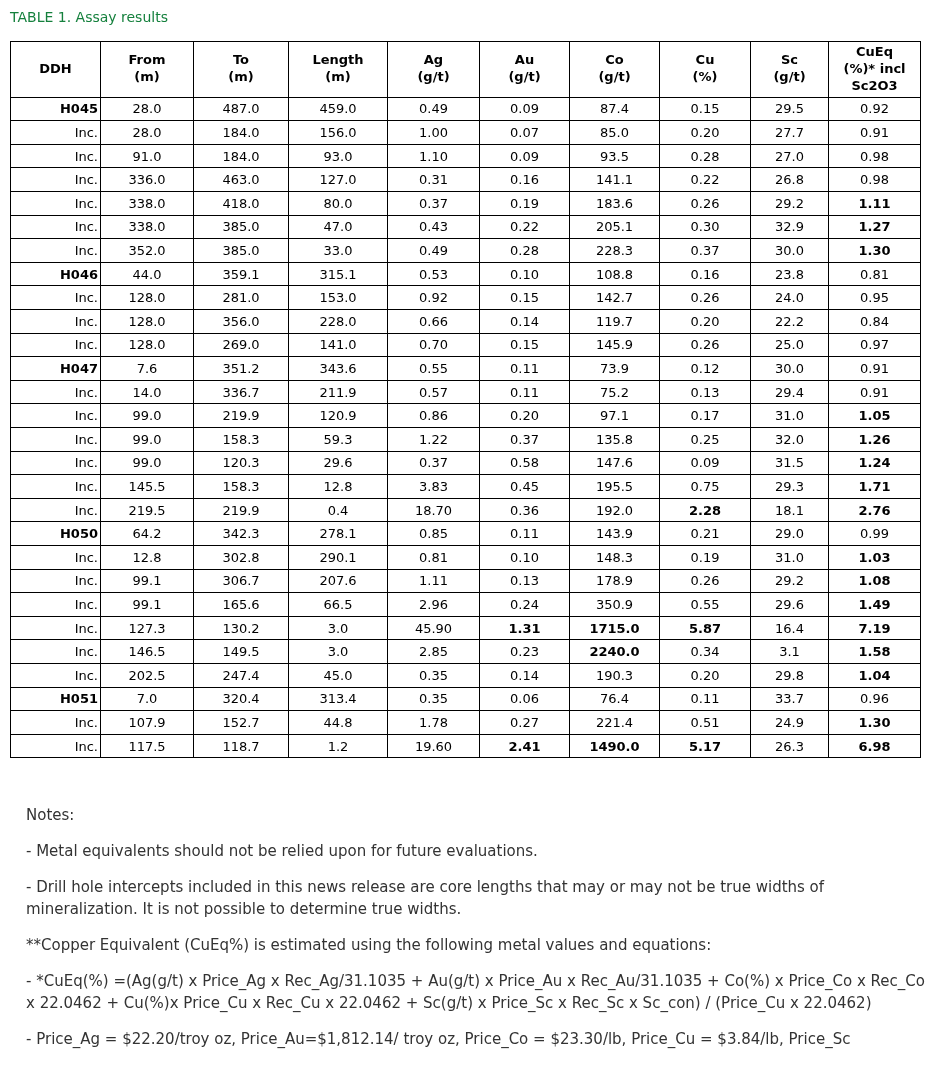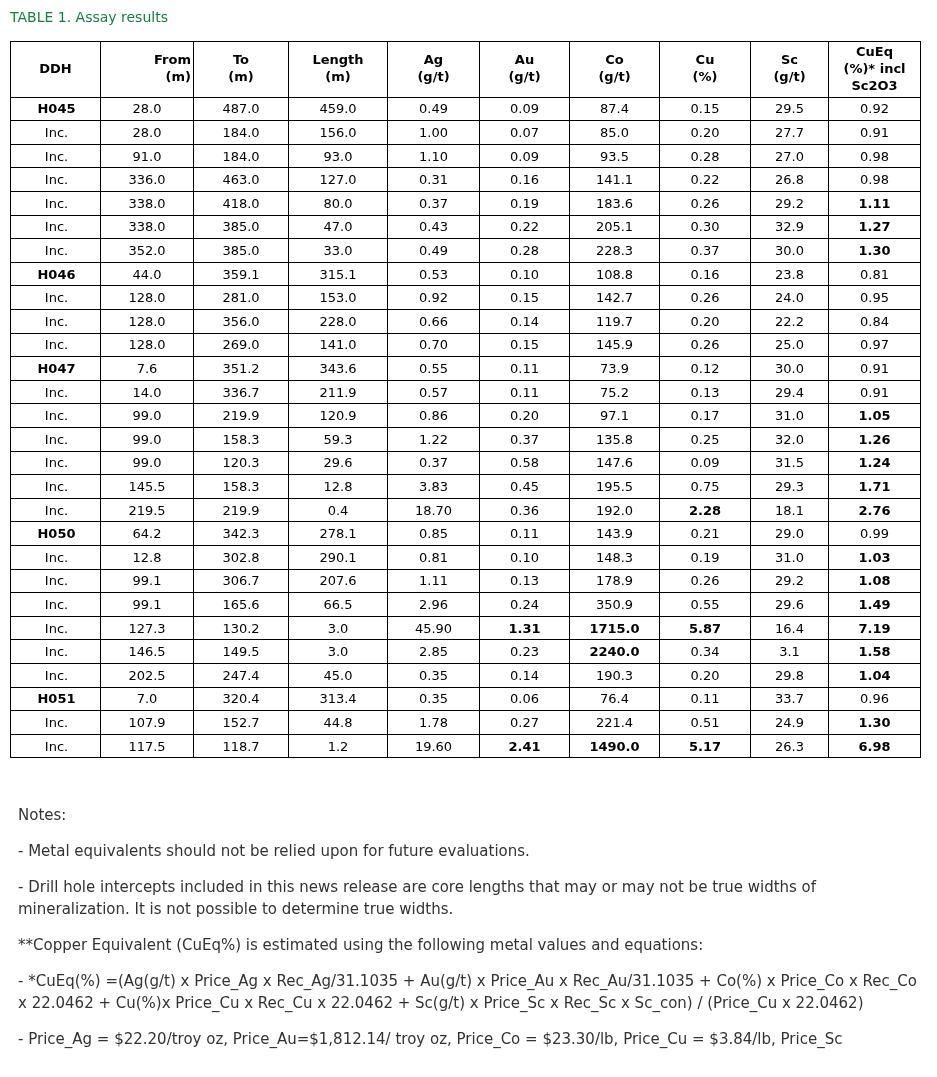--- a/index.html
+++ b/index.html
@@ -43,48 +43,48 @@
     padding: 2px 2px;
   }
   table.assay td {
     height: 23.6px;
     text-align: center;
     vertical-align: middle;
     padding: 0 2px;
     font-weight: normal;
   }
   table.assay td.first {
-    text-align: center;
+    text-align: right;
     padding-left: 4px;
   }
   table.assay td.b {
     font-weight: bold;
   }
   .notes {
     margin-top: 46px;
     font-size: 15px;
     color: #333333;
     width: 917px;
   }
   .notes p {
-    margin: 0 0 14px 8px;
+    margin: 0 0 14px 16px;
     line-height: 22px;
   }
 </style>
 </head>
 <body>
 
 <div class="page">
   <div class="title">TABLE 1. Assay results</div>
 
   <table class="assay">
     <thead>
       <tr id="head-row">
           <th style="width: 90px;">DDH</th>
-          <th style="width: 93px; text-align: right;">From
+          <th style="width: 93px;">From
 (m)</th>
           <th style="width: 95px;">To
 (m)</th>
           <th style="width: 99px;">Length
 (m)</th>
           <th style="width: 92px;">Ag
 (g/t)</th>
           <th style="width: 90px;">Au
 (g/t)</th>
           <th style="width: 90px;">Co

